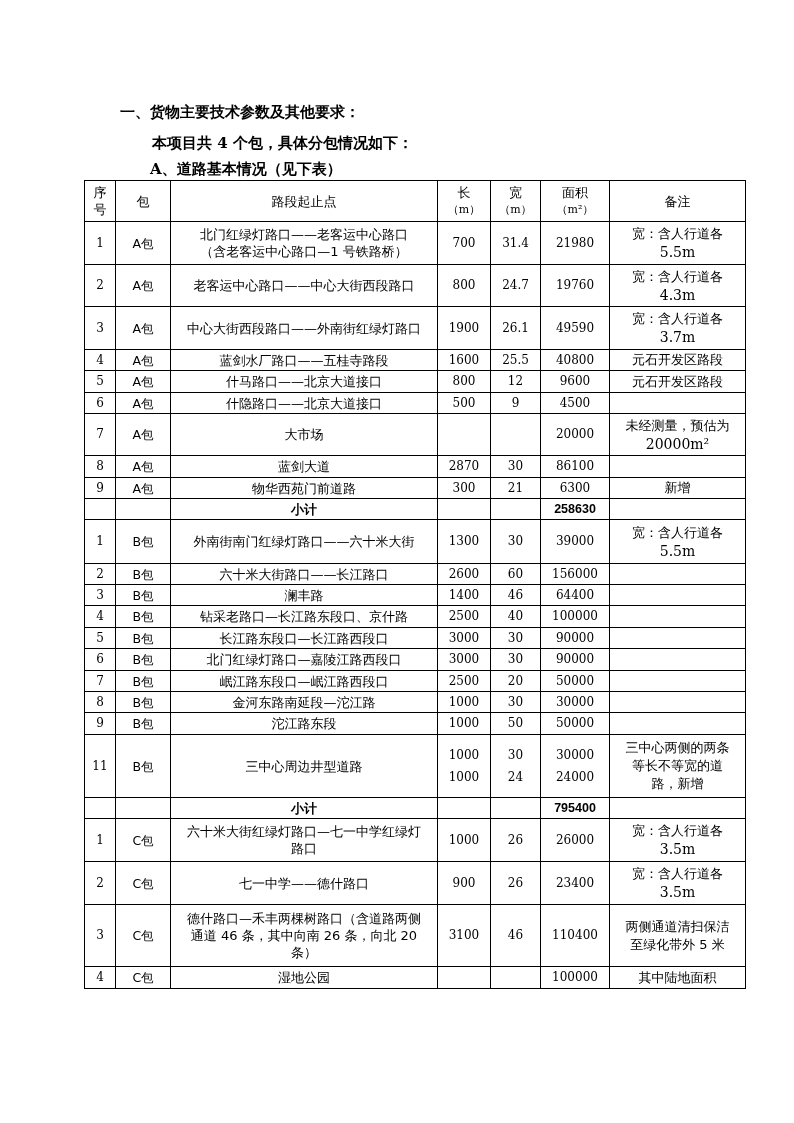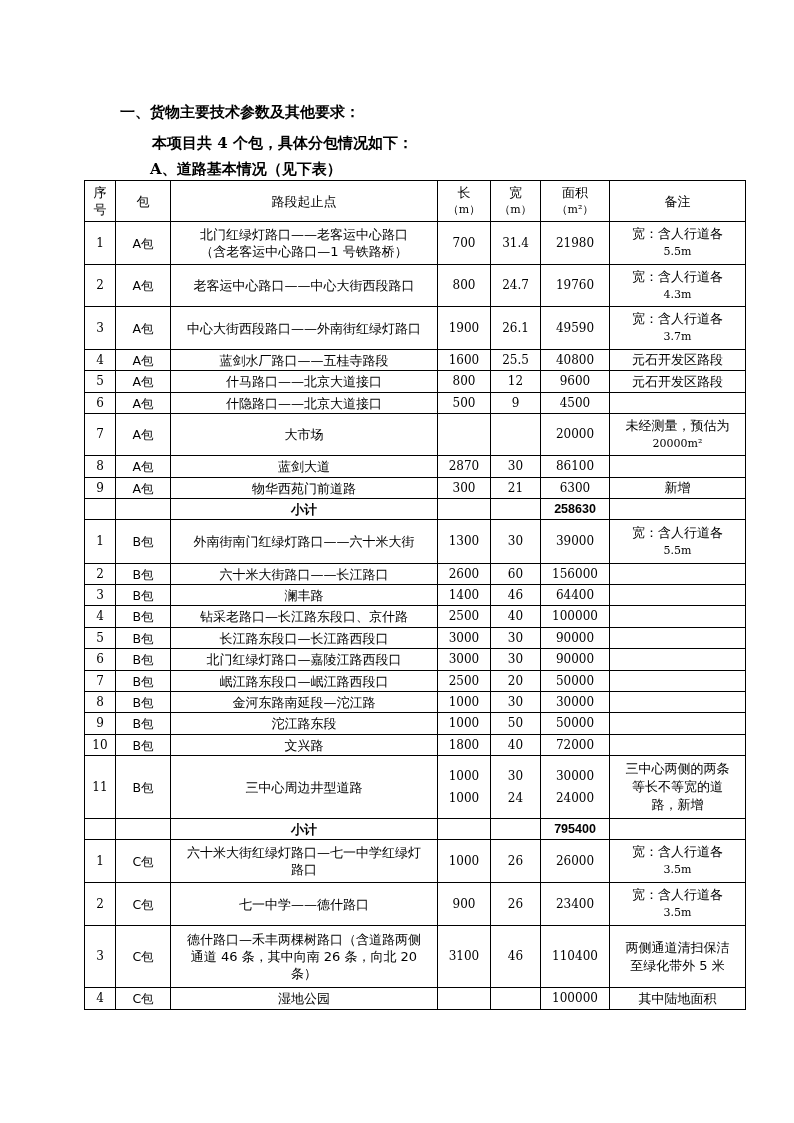--- a/index.html
+++ b/index.html
@@ -24,21 +24,21 @@
   table.roads td, table.roads th {
     border: 1px solid #000; padding: 0 2px; text-align: center; vertical-align: middle;
     font-weight: normal; line-height: 17px; overflow: hidden;
   }
   table.roads th { font-size: 13px; }
   .num { font-family: "DejaVu Serif", "Liberation Serif", serif; font-size: 12px; }
   .unit { font-size: 11px; font-family: "DejaVu Serif", "Liberation Serif", serif; }
   .subtotal-label { font-weight: bold !important; font-size: 13px; }
   .subtotal-val { font-weight: bold !important; font-family: Liberation Sans, sans-serif; font-size: 12.5px; }
   .note { font-size: 13px; line-height: 18px !important; }
-  .note .num { font-size: 11px; }
+  .note .num { font-size: 14px; }
   .route { font-size: 13px; }
   .stack div { line-height: 22px; }
 </style>
 </head>
 <body>
 
 <div id="h1" class="heading">一、货物主要技术参数及其他要求：</div>
 <div id="h2" class="heading">本项目共 4 个包，具体分包情况如下：</div>
 <div id="h3" class="heading">A、道路基本情况（见下表）</div>
 
@@ -302,31 +302,20 @@
         <td class="num">9</td>
         <td>B包</td>
         <td class="route">
           <div>沱江路东段</div>
         </td>
         <td class="num">1000</td>
         <td class="num">50</td>
         <td class="num">50000</td>
         <td class="note"></td>
       </tr>
-      <tr style="height: 21px;">
-        <td class="num">10</td>
-        <td>B包</td>
-        <td class="route">
-          <div>文兴路</div>
-        </td>
-        <td class="num">1800</td>
-        <td class="num">40</td>
-        <td class="num">72000</td>
-        <td class="note"></td>
-      </tr>
     </tbody>
   <tbody>
     <tr style="height:63px">
       <td class="num">11</td>
       <td>B包</td>
       <td class="route">三中心周边井型道路</td>
       <td class="num stack">
         <div>1000</div>
         <div>1000</div>
       </td>

